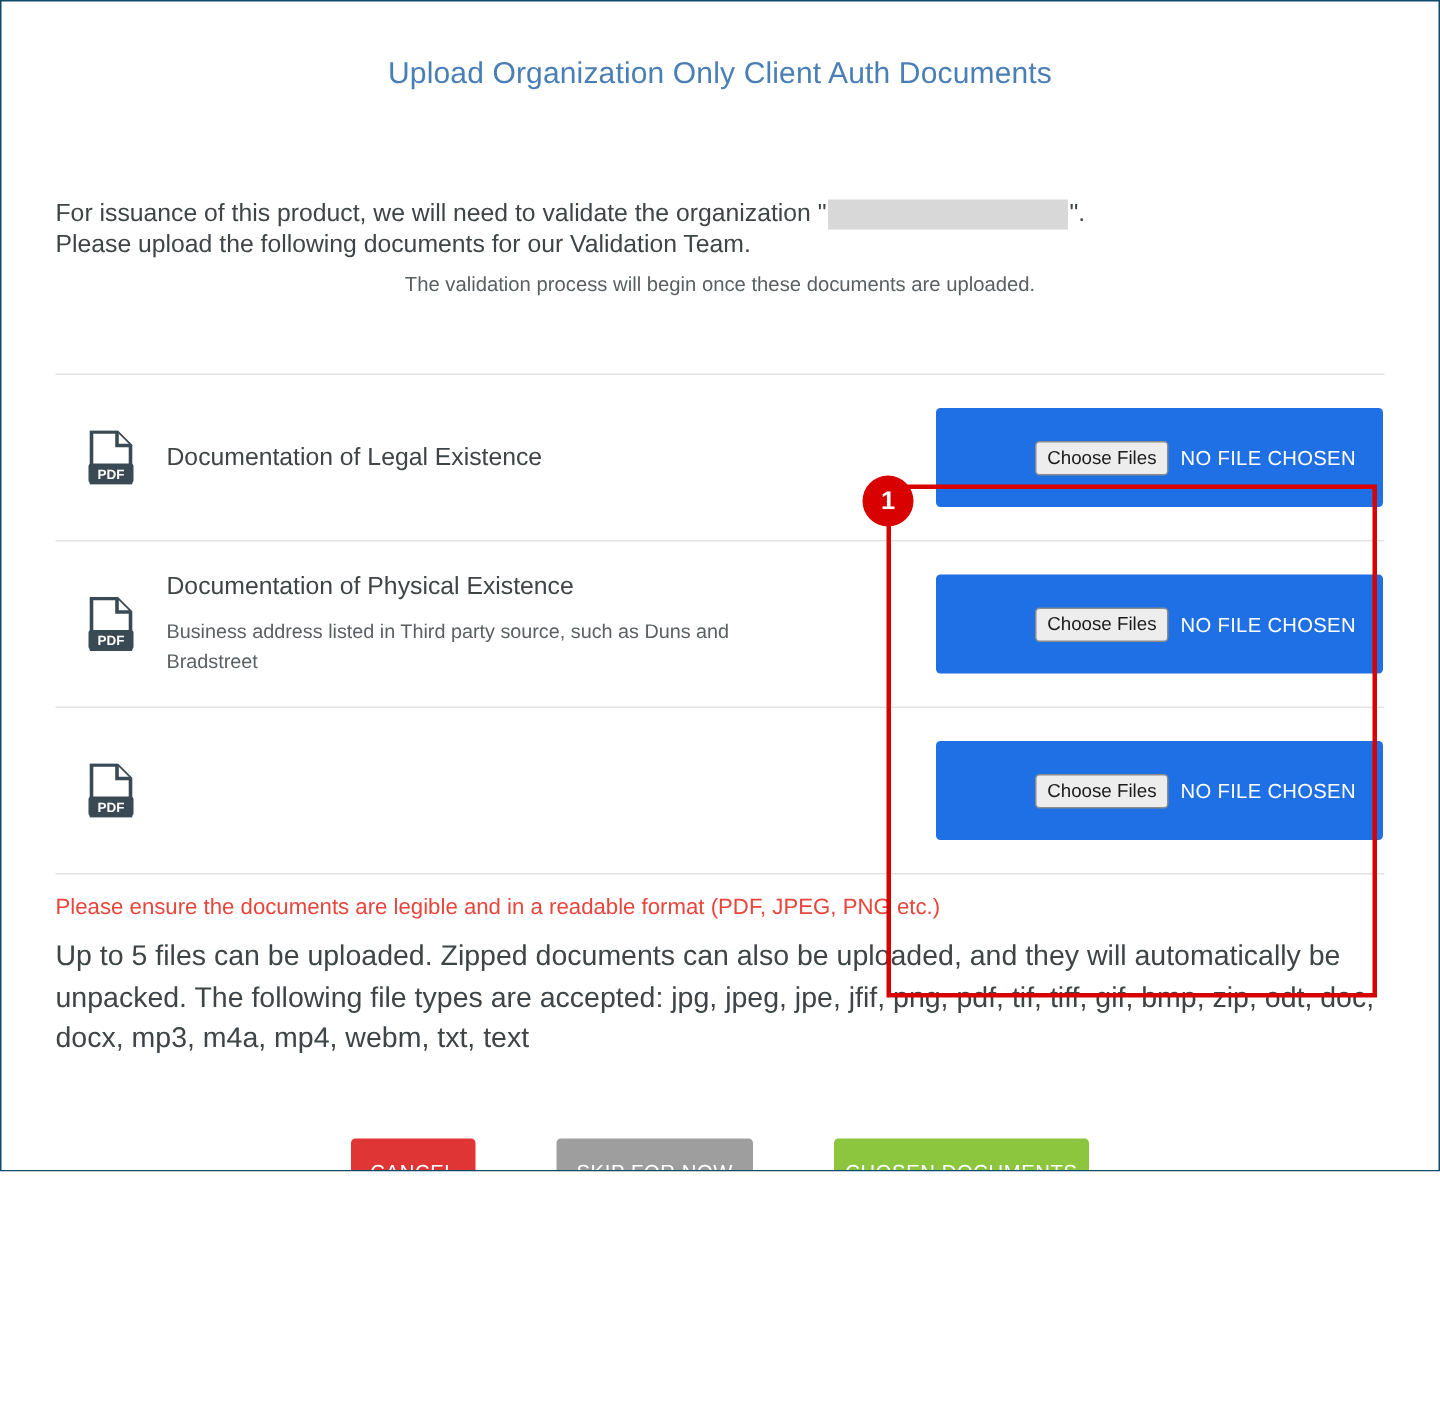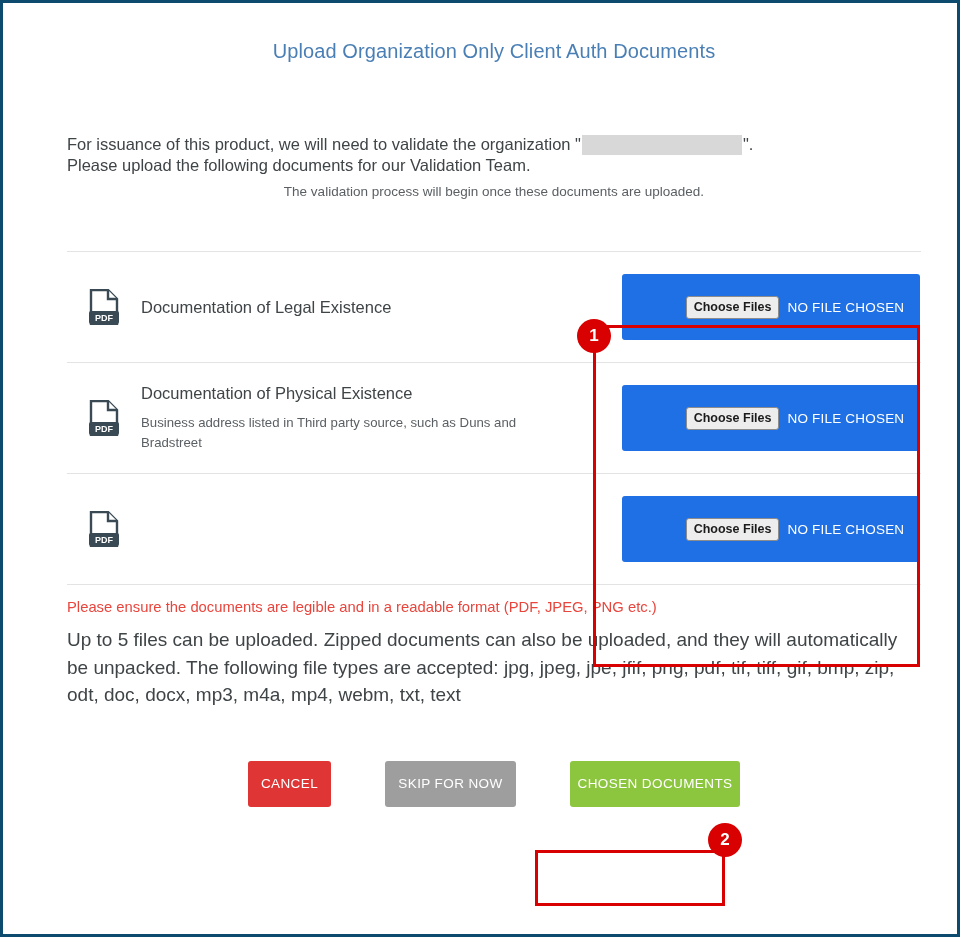--- a/index.html
+++ b/index.html
@@ -7,26 +7,25 @@
     padding: 0;
     background: #ffffff;
   }
   body {
     font-family: "Liberation Sans", sans-serif;
     -webkit-font-smoothing: antialiased;
   }
   .screen {
     position: relative;
     width: 960px;
-    height: 937px;
+    height: 781px;
     box-sizing: border-box;
-    border: 3px solid #0c4a6e;
+    border: 1px solid #0c4a6e;
     background: #ffffff;
     overflow: hidden;
-    padding-left: 28px;
   }
   .page-title {
     text-align: center;
     color: #4a7fb5;
     font-size: 20px;
     font-weight: 400;
     margin: 37px 0 0 0;
     letter-spacing: 0.1px;
   }
   .body-wrap {
@@ -111,21 +110,21 @@
     gap: 8px;
     font-family: "Liberation Sans", sans-serif;
   }
   .choose-files {
     background: #ededed;
     border: 1px solid #8c8c8c;
     border-radius: 3px;
     padding: 2px 7px;
     font-size: 12.5px;
     color: #1b1b1b;
-    font-weight: bold;
+    font-weight: normal;
     line-height: 1.35;
     margin-left: 48px;
   }
   .no-file {
     color: #ffffff;
     font-size: 13.5px;
     letter-spacing: 0.2px;
   }
   .notice-red {
     margin-top: 14px;

